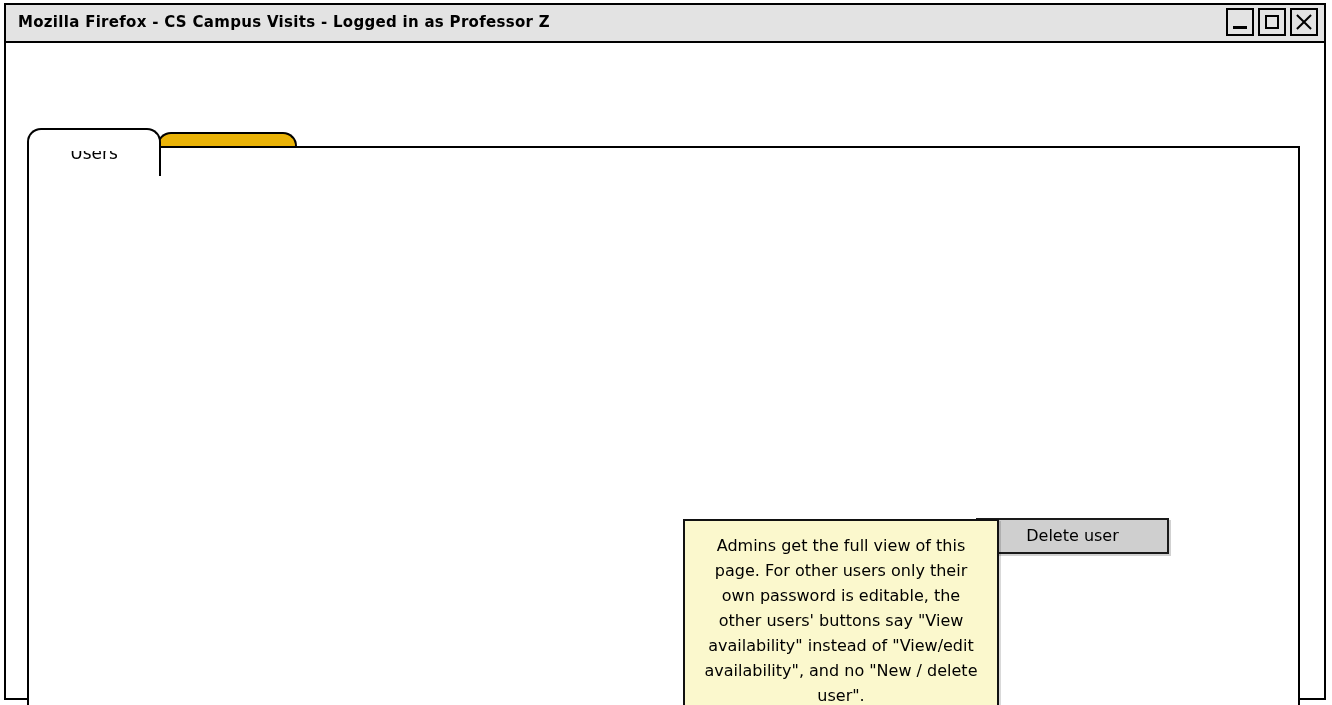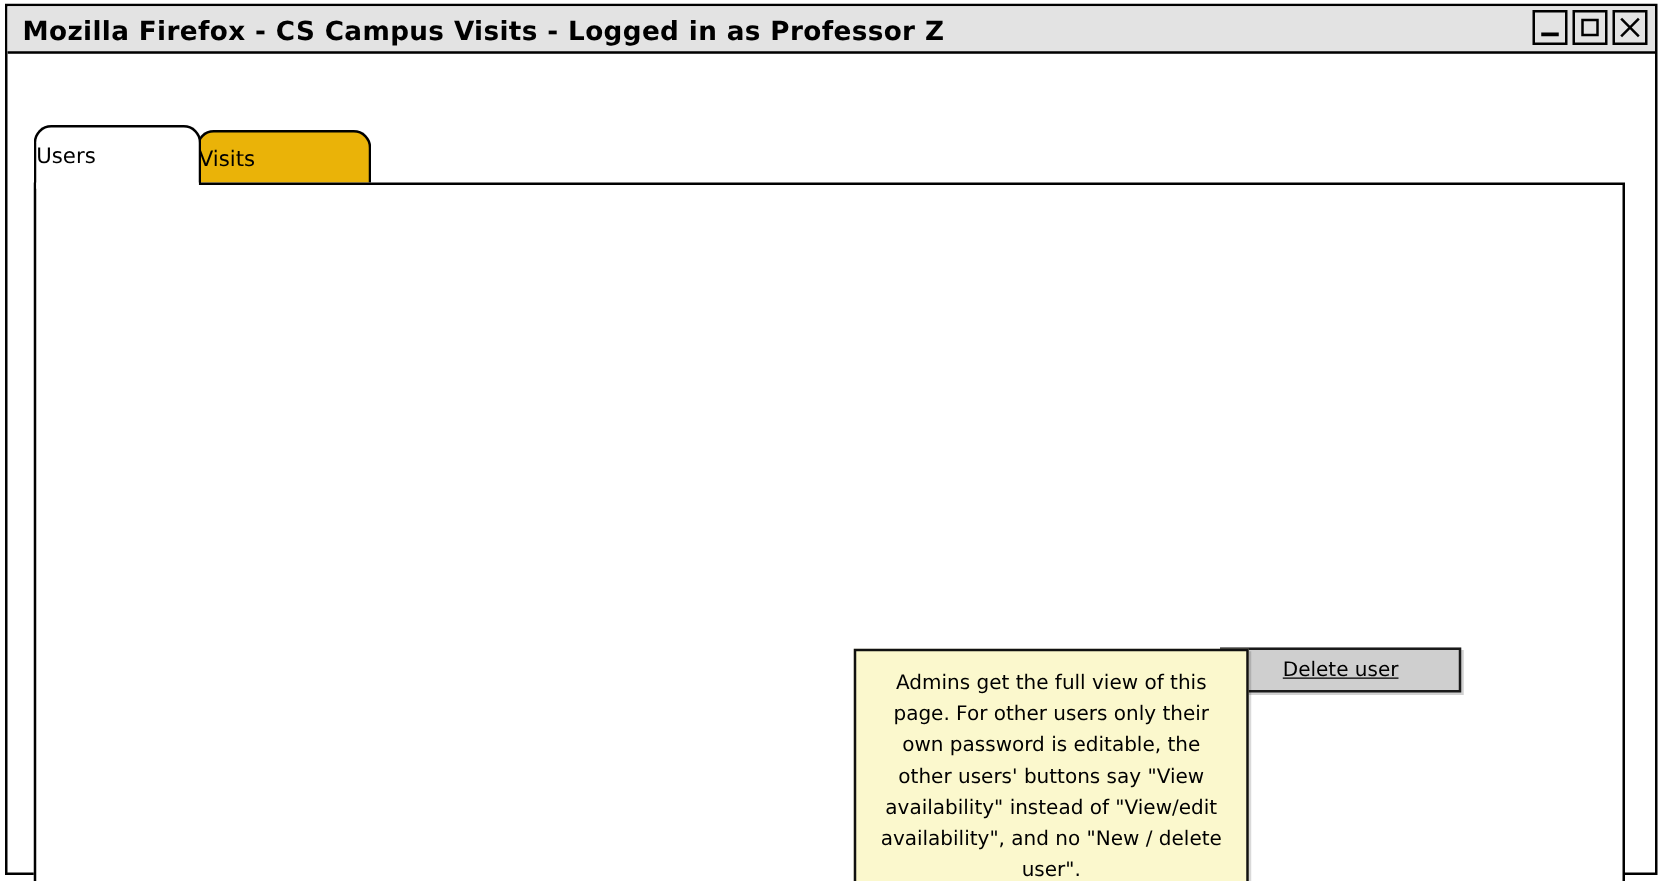--- a/index.html
+++ b/index.html
@@ -34,21 +34,21 @@
     position: relative;
     height: 38px;
     background: #e3e3e3;
     border-bottom: 2px solid #000;
     box-sizing: border-box;
   }
   .title-text {
     position: absolute;
     left: 12px;
     top: 8px;
-    font-size: 21px;
+    font-size: 15px;
     font-weight: bold;
     color: #000;
     letter-spacing: 0.3px;
     white-space: nowrap;
   }
   .win-buttons {
     position: absolute;
     right: 6px;
     top: 3px;
     display: flex;
@@ -107,24 +107,25 @@
   }
 
   
   .tab {
     position: absolute;
     height: 48px;
     border: 2px solid #000;
     border-top-left-radius: 14px;
     border-top-right-radius: 14px;
     box-sizing: border-box;
-    text-align: left;
+    text-align: center;
     font-size: 17px;
     color: #000;
     line-height: 46px;
+    margin-top: 28px;
   }
   .tab-users {
     left: 21px;
     top: 57px;
     width: 134px;
     background: #ffffff;
     border-bottom: none;
     z-index: 4;
   }
   .tab-visits {
@@ -274,21 +275,20 @@
     font-size: 16px;
   }
   .btn-delete {
     left: 970px;
     top: 475px;
     width: 193px;
     height: 36px;
     line-height: 32px;
     font-size: 16px;
     z-index: 7;
-    text-decoration: underline;
   }
 
   
   .divider {
     position: absolute;
     left: 50px;
     top: 457px;
     width: 1140px;
     height: 0;
     border-top: 2px solid #2b2b2b;

